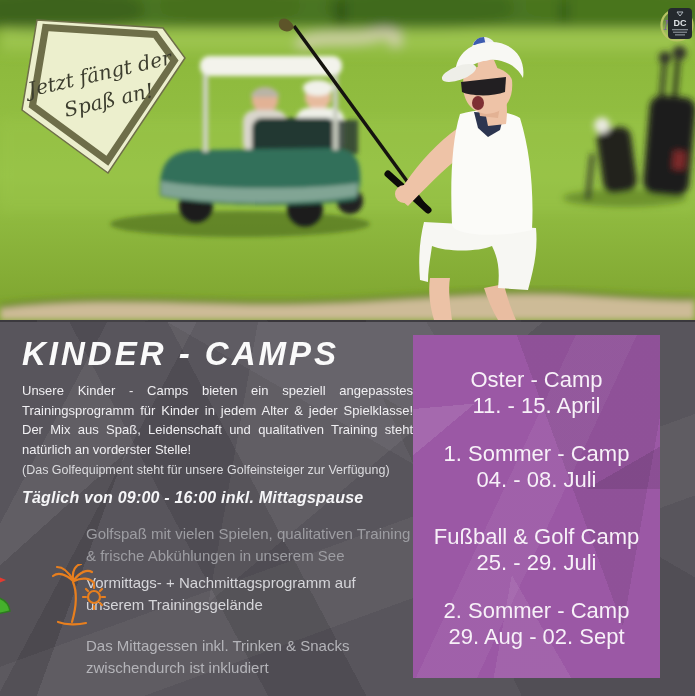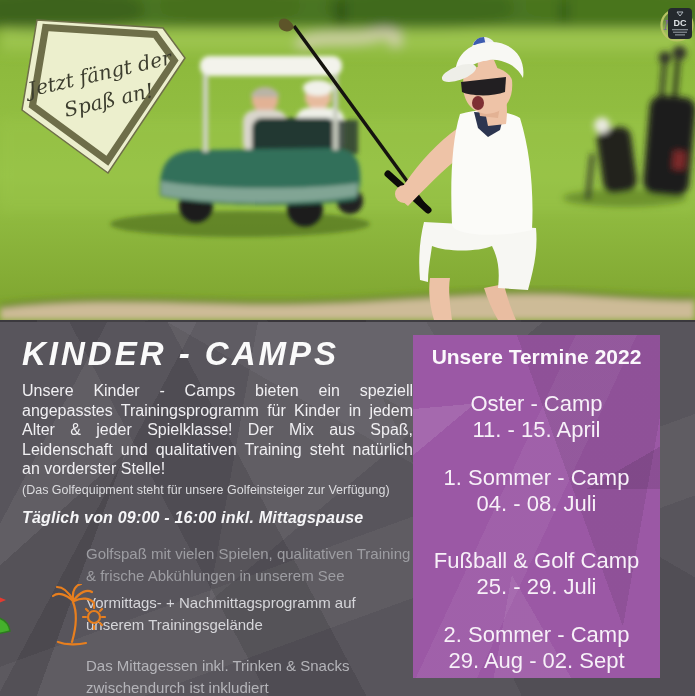--- a/index.html
+++ b/index.html
@@ -28,21 +28,21 @@
       conic-gradient(from 10deg at 30% 75%, rgba(255,255,255,.05) 0 40deg, transparent 40deg),
       conic-gradient(from 120deg at 55% 20%, rgba(0,0,0,.08) 0 35deg, transparent 35deg),
       conic-gradient(from 300deg at 80% 60%, rgba(255,255,255,.045) 0 30deg, transparent 30deg);
   }
   .left-col{position:absolute;left:22px;top:0;width:391px;}
   .page-title{
     margin:12px 0 0 0;font-size:33px;line-height:40px;font-weight:bold;font-style:italic;
     letter-spacing:3px;color:#fafafa;white-space:nowrap;
   }
   .intro{
-    margin:7px 0 0 0;font-size:16px;line-height:19.5px;text-align:justify;color:#f0eff2;
+    margin:7px 0 0 0;font-size:13px;line-height:19.5px;text-align:justify;color:#f0eff2;
   }
   .equip-note{margin:3px 0 0 0;font-size:12.5px;line-height:16px;color:#dcdcdf;}
   .hours{
     margin:9px 0 0 0;font-size:16px;line-height:22px;font-weight:bold;font-style:italic;
     letter-spacing:.2px;color:#f5f5f7;white-space:nowrap;
   }
   .features{position:relative;margin-top:14px;}
   .feature{position:relative;padding-left:64px;font-size:15px;line-height:22px;}
   .feature.f1{color:#9d9da2;}
   .feature.f2{color:#d6d6da;margin-top:5px;}
@@ -236,21 +236,20 @@
           <span>Vormittags- + Nachmittagsprogramm auf unserem Trainingsgelände</span>
         </div>
         <div class="feature f3">
           
           <span>Das Mittagessen inkl. Trinken &amp; Snacks zwischendurch ist inkludiert</span>
         </div>
       </div>
     </div>
 
     <div class="schedule">
-      <h2 class="schedule-title">Unsere Termine 2022</h2>
       <div class="camp-item">
         <span class="camp-name">Oster - Camp</span>
         <span class="camp-dates">11. - 15. April</span>
       </div>
       <div class="camp-item">
         <span class="camp-name">1. Sommer - Camp</span>
         <span class="camp-dates">04. - 08. Juli</span>
       </div>
       <div class="camp-item gap-lg">
         <span class="camp-name">Fußball &amp; Golf Camp</span>

